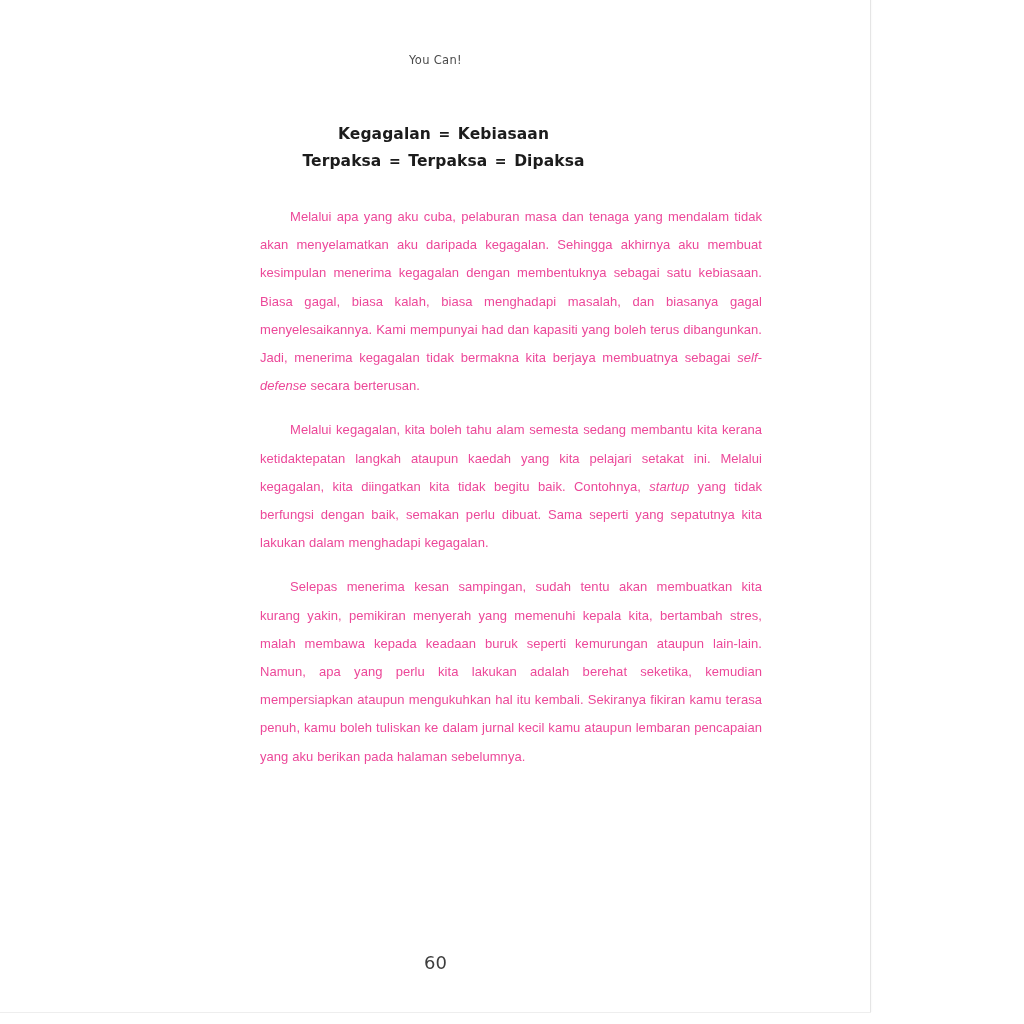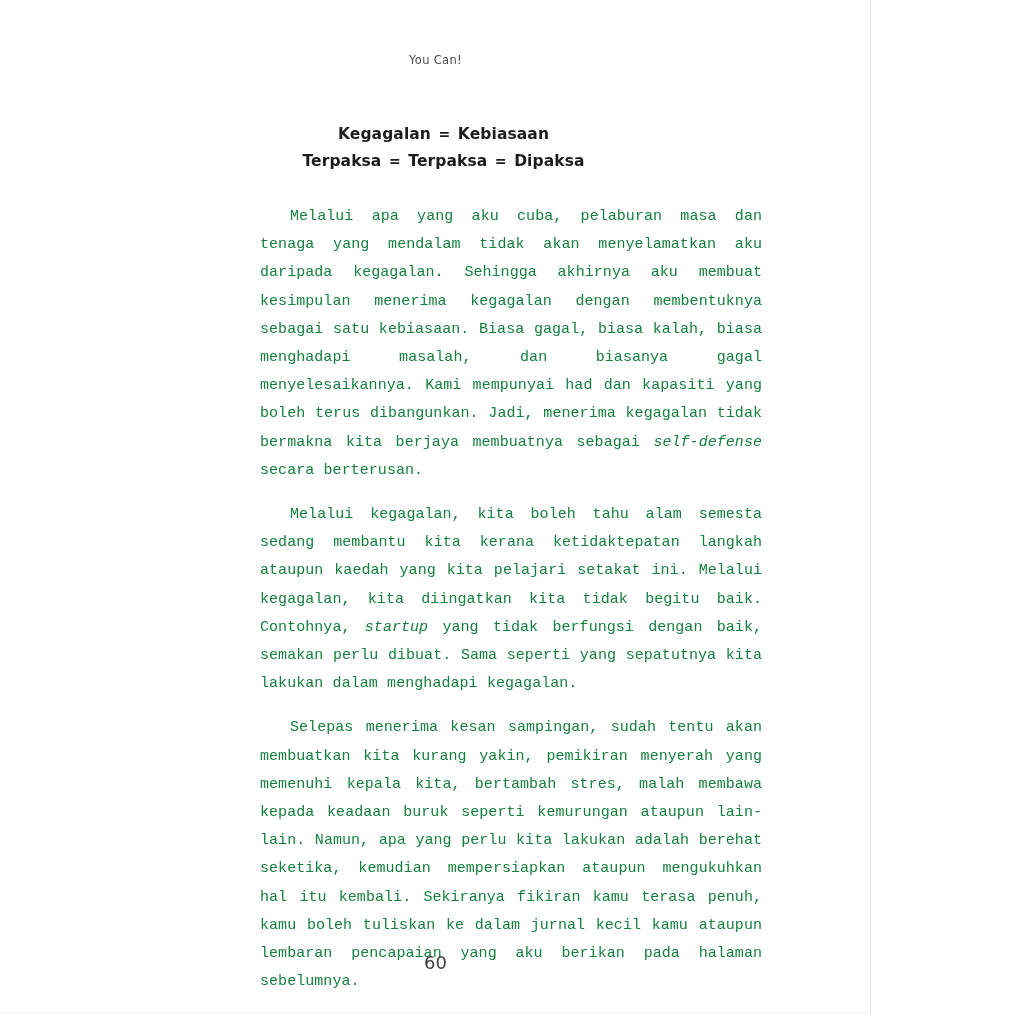--- a/index.html
+++ b/index.html
@@ -92,25 +92,25 @@
   .body-col {
     position: absolute;
     left: 260px;
     top: 203px;
     width: 502px;
   }
   p.para {
     margin: 0 0 16px 0;
     text-align: justify;
     text-justify: inter-word;
-    font-size: 15px;
+    font-size: 13px;
     line-height: 28.2px;
-    color: #15803d;
+    color: #ec4899;
     text-indent: 30px;
-    font-family: Liberation Mono, monospace;
+    font-family: Liberation Sans, sans-serif;
     letter-spacing: 0.05px;
     word-spacing: 0.2px;
   }
   p.para:last-child { margin-bottom: 0; }
   p.para em {
     font-style: italic;
   }
 
   
   .folio {

